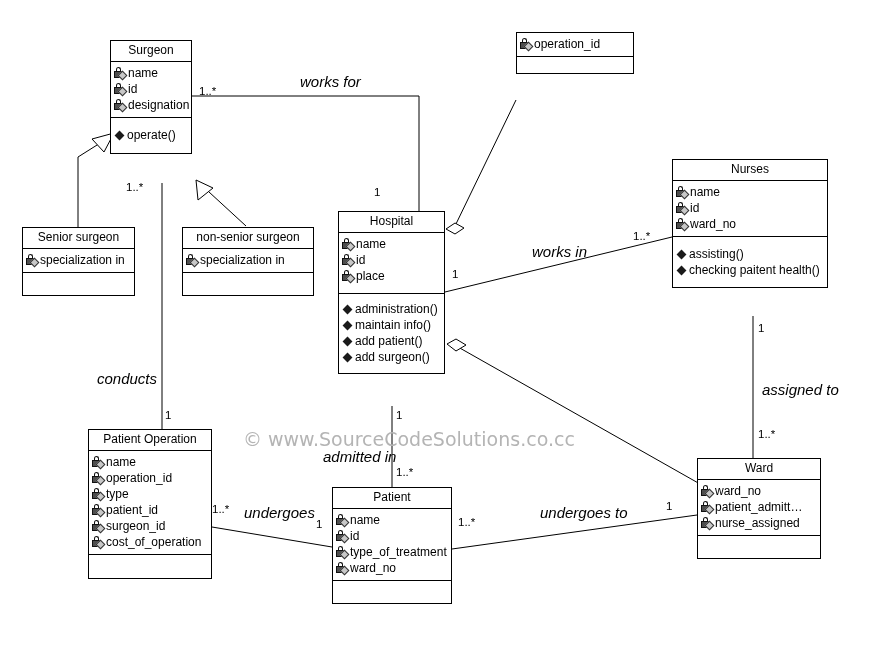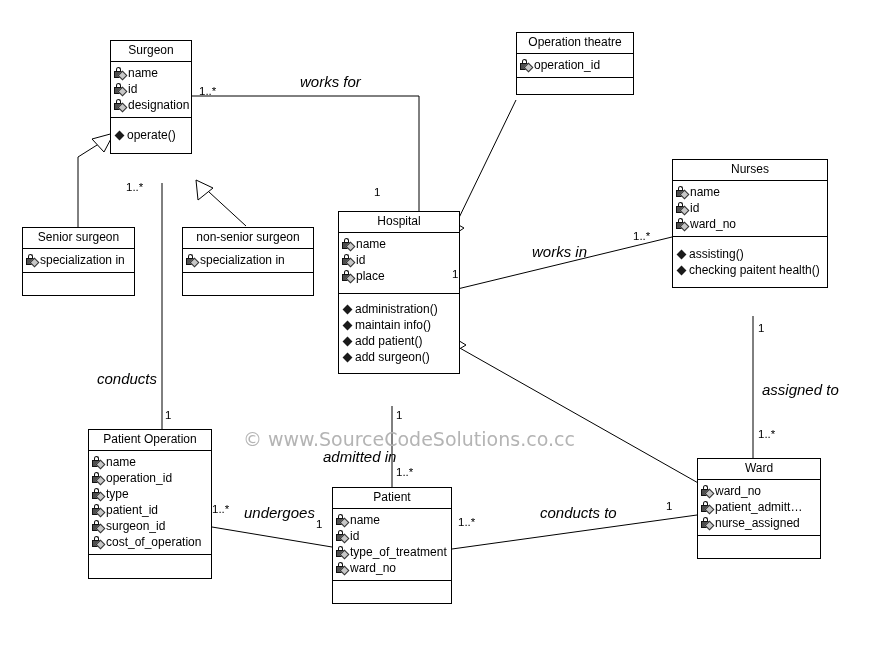--- a/index.html
+++ b/index.html
@@ -208,21 +208,20 @@
       <div class="member">
         <span class="op-icon">
             <span class="d"></span>
           </span>
         <span>operate()</span>
       </div>
     </div>
   </div>
 
   <div class="uml-class" style="left:516px; top:32px; width:118px;">
-    <div class="uml-name">Operation theatre</div>
     <div class="uml-attrs">
       <div class="member">
         <span class="attr-icon">
             <span class="lock-shackle"></span>
             <span class="lock-body"></span>
             <span class="diamond"></span>
           </span>
         <span>operation_id</span>
       </div>
     </div>
@@ -296,21 +295,21 @@
             <span class="lock-shackle"></span>
             <span class="lock-body"></span>
             <span class="diamond"></span>
           </span>
         <span>specialization in</span>
       </div>
     </div>
     <div class="uml-ops empty" style="height:22px;"></div>
   </div>
 
-  <div class="uml-class" style="left:338px; top:211px; width:122px;">
+  <div class="uml-class" style="left:338px; top:211px; width:107px;">
     <div class="uml-name">Hospital</div>
     <div class="uml-attrs" style="padding-bottom:9px;">
       <div class="member">
         <span class="attr-icon">
             <span class="lock-shackle"></span>
             <span class="lock-body"></span>
             <span class="diamond"></span>
           </span>
         <span>name</span>
       </div>
@@ -482,21 +481,21 @@
       </div>
     </div>
     <div class="uml-ops empty" style="height:22px;"></div>
   </div>
 
   <div class="edge-label" style="left:300px; top:73px;">works for</div>
   <div class="edge-label" style="left:532px; top:243px;">works in</div>
   <div class="edge-label" style="left:97px; top:370px;">conducts</div>
   <div class="edge-label" style="left:323px; top:448px;">admitted in</div>
   <div class="edge-label" style="left:244px; top:504px;">undergoes</div>
-  <div class="edge-label" style="left:540px; top:504px;">conducts to</div>
+  <div class="edge-label" style="left:540px; top:504px;">undergoes to</div>
   <div class="edge-label" style="left:762px; top:381px;">assigned to</div>
 
   <div class="mult-label" style="left:199px; top:85px;">1..*</div>
   <div class="mult-label" style="left:374px; top:186px;">1</div>
   <div class="mult-label" style="left:452px; top:268px;">1</div>
   <div class="mult-label" style="left:633px; top:230px;">1..*</div>
   <div class="mult-label" style="left:126px; top:181px;">1..*</div>
   <div class="mult-label" style="left:165px; top:409px;">1</div>
   <div class="mult-label" style="left:396px; top:409px;">1</div>
   <div class="mult-label" style="left:396px; top:466px;">1..*</div>

